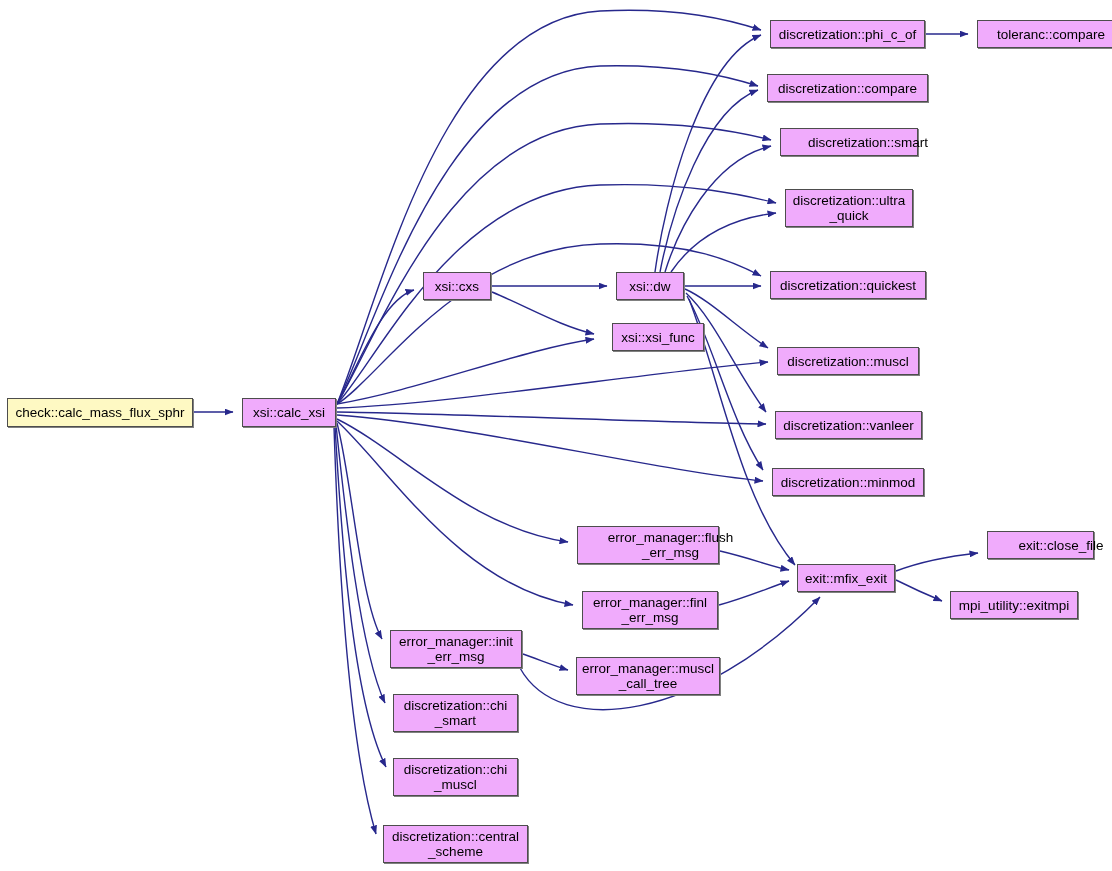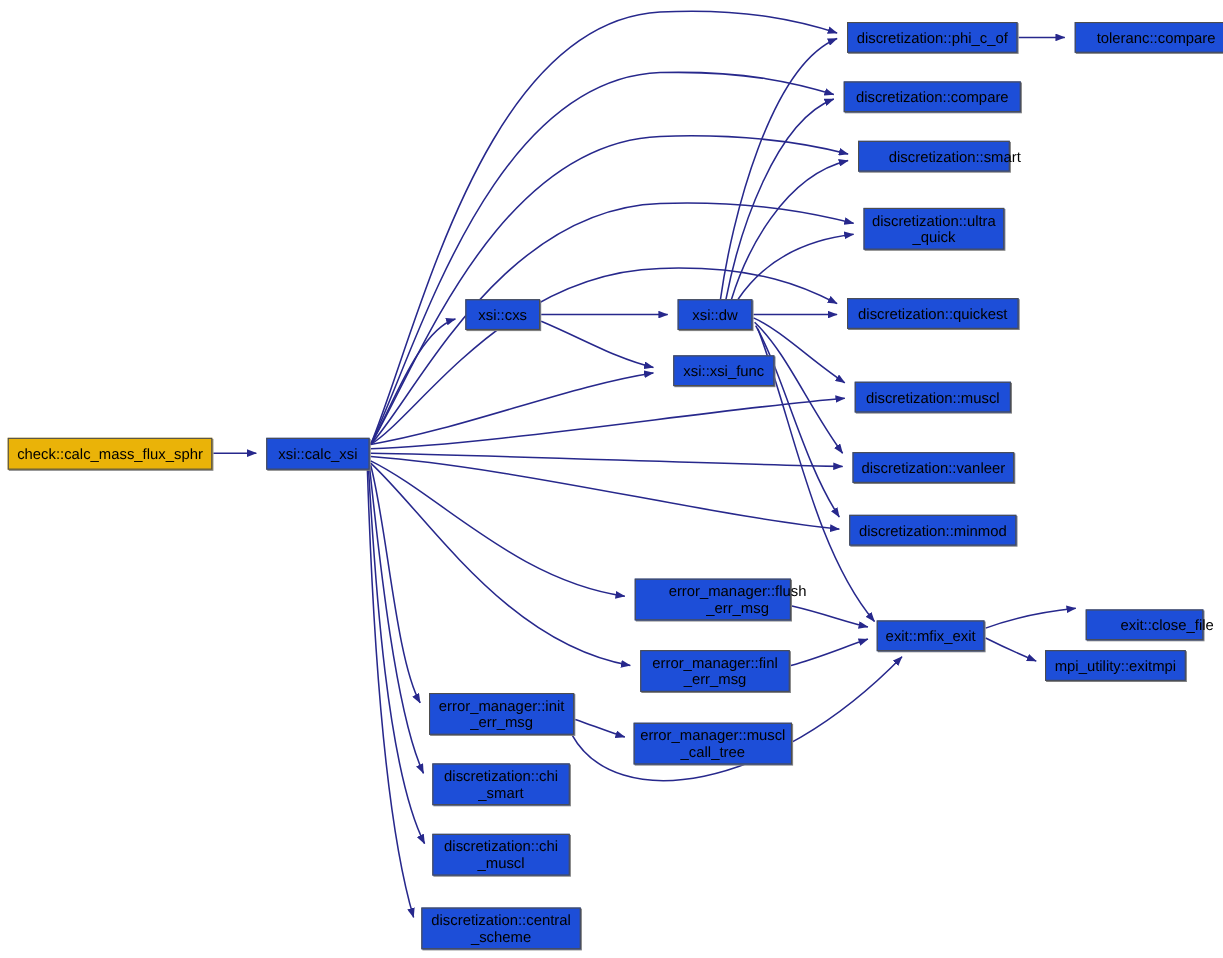--- a/index.html
+++ b/index.html
@@ -21,34 +21,34 @@
     position: absolute;
     left: 0;
     top: 0;
     width: 1112px;
     height: 871px;
   }
   .node {
     position: absolute;
     box-sizing: border-box;
     border: 1px solid #4d4d4d;
-    background: #1d4ed8;
+    background: #f0abfc;
     color: #000000;
     display: flex;
     align-items: center;
     justify-content: center;
     text-align: center;
     font-size: 13.5px;
     line-height: 15px;
     letter-spacing: 0px;
     white-space: pre-line;
     box-shadow: 1px 1px 0 0 #808080;
   }
   .node.highlight {
-    background: #eab308;
+    background: #fef9c3;
   }
 </style>
 </head>
 <body>
 
 <div id="canvas">
   <svg id="edges" viewBox="0 0 1112 871">
     <defs>
       <marker id="arrowhead" markerWidth="9" markerHeight="7" refX="8.5" refY="3.5" orient="auto" markerUnits="userSpaceOnUse">
         <polygon points="0 0, 9 3.5, 0 7" fill="#27288c"></polygon>
@@ -110,21 +110,21 @@
       <div class="node" style="left: 772px; top: 468px; width: 152px; height: 28px;">discretization::minmod</div>
       <div class="node" style="left: 577px; top: 526px; width: 142px; height: 38px; padding-left: 45px;">error_manager::flush
 _err_msg</div>
       <div class="node" style="left: 582px; top: 591px; width: 136px; height: 38px;">error_manager::finl
 _err_msg</div>
       <div class="node" style="left: 390px; top: 630px; width: 132px; height: 38px;">error_manager::init
 _err_msg</div>
       <div class="node" style="left: 576px; top: 657px; width: 144px; height: 38px;">error_manager::muscl
 _call_tree</div>
       <div class="node" style="left: 797px; top: 564px; width: 98px; height: 28px;">exit::mfix_exit</div>
-      <div class="node" style="left: 987px; top: 554px; width: 107px; height: 28px; padding-left: 41px;">exit::close_file</div>
+      <div class="node" style="left: 987px; top: 531px; width: 107px; height: 28px; padding-left: 41px;">exit::close_file</div>
       <div class="node" style="left: 950px; top: 591px; width: 128px; height: 28px;">mpi_utility::exitmpi</div>
       <div class="node" style="left: 393px; top: 694px; width: 125px; height: 38px;">discretization::chi
 _smart</div>
       <div class="node" style="left: 393px; top: 758px; width: 125px; height: 38px;">discretization::chi
 _muscl</div>
       <div class="node" style="left: 383px; top: 825px; width: 145px; height: 38px;">discretization::central
 _scheme</div>
     </div>
 </div>
 

